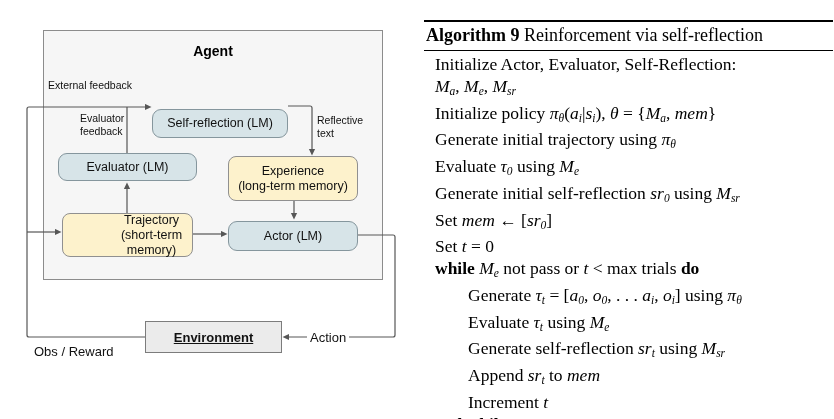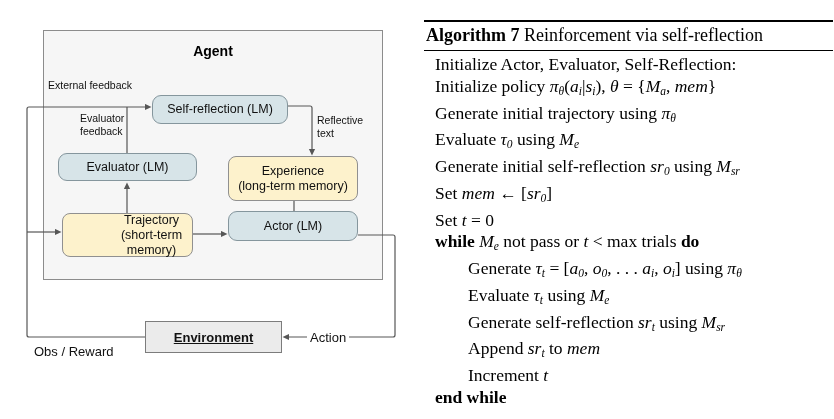--- a/index.html
+++ b/index.html
@@ -86,59 +86,60 @@
     <path class="wire" d="M 145 337 L 29 337 Q 27 337 27 335 L 27 109 Q 27 107 29 107 L 145.5 107" marker-end="url(#ah)"></path>
     <path class="wire" d="M 127 153 L 127 107"></path>
     <path class="wire" d="M 127 213 L 127 188.5" marker-end="url(#ah)"></path>
     <path class="wire" d="M 27 232 L 55.5 232" marker-end="url(#ah)"></path>
     <path class="wire" d="M 288 106 L 310 106 Q 312 106 312 108 L 312 149.5" marker-end="url(#ah)"></path>
     <path class="wire" d="M 294 201 L 294 213.5" marker-end="url(#ah)"></path>
     <path class="wire" d="M 193 234 L 221.5 234" marker-end="url(#ah)"></path>
     <path class="wire" d="M 358 235 L 393 235 Q 395 235 395 237 L 395 335 Q 395 337 393 337 L 288.5 337" marker-end="url(#ah)"></path>
   </svg>
 
-  <div class="node lm" style="left:152px; top:95px; width:136px; height:29px;justify-content:center;">
+  <div class="node lm" style="left:152px; top:109px; width:136px; height:29px;justify-content:center;">
     <span>Self-reflection (LM)</span>
   </div>
 
   <div class="node lm" style="left:58px; top:153px; width:139px; height:28px;">
     <span>Evaluator (LM)</span>
   </div>
 
   <div class="node mem" style="left:228px; top:156px; width:130px; height:45px;">
     <span>Experience</span>
     <span>(long-term memory)</span>
   </div>
 
   <div class="node mem" style="left:62px; top:213px; width:131px; height:44px;padding-left:48px;">
     <span>Trajectory</span>
     <span>(short-term memory)</span>
   </div>
 
-  <div class="node lm" style="left:228px; top:211px; width:130px; height:30px;">
+  <div class="node lm" style="left:228px; top:221px; width:130px; height:30px;">
     <span>Actor (LM)</span>
   </div>
 
   <div class="node env" style="left:145px; top:321px; width:137px; height:32px;text-decoration:underline;">
     <span>Environment</span>
   </div>
 
   <div class="edge-label" style="left:48px; top:79px; width:92px;">External feedback</div>
   <div class="edge-label" style="left:80px; top:112px; width:48px;">Evaluator feedback</div>
   <div class="edge-label" style="left:317px; top:114px; width:50px;">Reflective text</div>
   <div class="io-label" style="left:31px; top:344px;">Obs / Reward</div>
   <div class="io-label" style="left:307px; top:330px;">Action</div>
 </div>
 
 <div class="algo">
   <div class="rule r-top"></div>
-  <div class="algo-title"><span class="tk-b">Algorithm 7</span><span> Reinforcement via self-reflection</span></div>
+  <div class="algo-title"><span class="tk-b">Algorithm 9</span><span> Reinforcement via self-reflection</span></div>
   <div class="rule r-mid"></div>
   <div class="algo-body">
       <div class="alg-line ind1"><span class="tk-t">Initialize Actor, Evaluator, Self-Reflection:</span></div>
+      <div class="alg-line ind1"><span class="tk-m">M</span><span class="tk-s">a</span><span class="tk-t">, </span><span class="tk-m">M</span><span class="tk-s">e</span><span class="tk-t">, </span><span class="tk-m">M</span><span class="tk-s">sr</span></div>
       <div class="alg-line ind1"><span class="tk-t">Initialize policy </span><span class="tk-m">π</span><span class="tk-s">θ</span><span class="tk-t">(</span><span class="tk-m">a</span><span class="tk-s">i</span><span class="tk-t">|</span><span class="tk-m">s</span><span class="tk-s">i</span><span class="tk-t">), </span><span class="tk-m">θ</span><span class="tk-t"> = {</span><span class="tk-m">M</span><span class="tk-s">a</span><span class="tk-t">, </span><span class="tk-m">mem</span><span class="tk-t">}</span></div>
       <div class="alg-line ind1"><span class="tk-t">Generate initial trajectory using </span><span class="tk-m">π</span><span class="tk-s">θ</span></div>
       <div class="alg-line ind1"><span class="tk-t">Evaluate </span><span class="tk-m">τ</span><span class="tk-s">0</span><span class="tk-t"> using </span><span class="tk-m">M</span><span class="tk-s">e</span></div>
       <div class="alg-line ind1"><span class="tk-t">Generate initial self-reflection </span><span class="tk-m">sr</span><span class="tk-s">0</span><span class="tk-t"> using </span><span class="tk-m">M</span><span class="tk-s">sr</span></div>
       <div class="alg-line ind1"><span class="tk-t">Set </span><span class="tk-m">mem</span><span class="tk-t"> ← [</span><span class="tk-m">sr</span><span class="tk-s">0</span><span class="tk-t">]</span></div>
       <div class="alg-line ind1"><span class="tk-t">Set </span><span class="tk-m">t</span><span class="tk-t"> = 0</span></div>
       <div class="alg-line ind1"><span class="tk-b">while </span><span class="tk-m">M</span><span class="tk-s">e</span><span class="tk-t"> not pass or </span><span class="tk-m">t</span><span class="tk-t"> &lt; max trials </span><span class="tk-b">do</span></div>
       <div class="alg-line ind2"><span class="tk-t">Generate </span><span class="tk-m">τ</span><span class="tk-s">t</span><span class="tk-t"> = [</span><span class="tk-m">a</span><span class="tk-s">0</span><span class="tk-t">, </span><span class="tk-m">o</span><span class="tk-s">0</span><span class="tk-t">, . . . </span><span class="tk-m">a</span><span class="tk-s">i</span><span class="tk-t">, </span><span class="tk-m">o</span><span class="tk-s">i</span><span class="tk-t">] using </span><span class="tk-m">π</span><span class="tk-s">θ</span></div>
       <div class="alg-line ind2"><span class="tk-t">Evaluate </span><span class="tk-m">τ</span><span class="tk-s">t</span><span class="tk-t"> using </span><span class="tk-m">M</span><span class="tk-s">e</span></div>
       <div class="alg-line ind2"><span class="tk-t">Generate self-reflection </span><span class="tk-m">sr</span><span class="tk-s">t</span><span class="tk-t"> using </span><span class="tk-m">M</span><span class="tk-s">sr</span></div>

